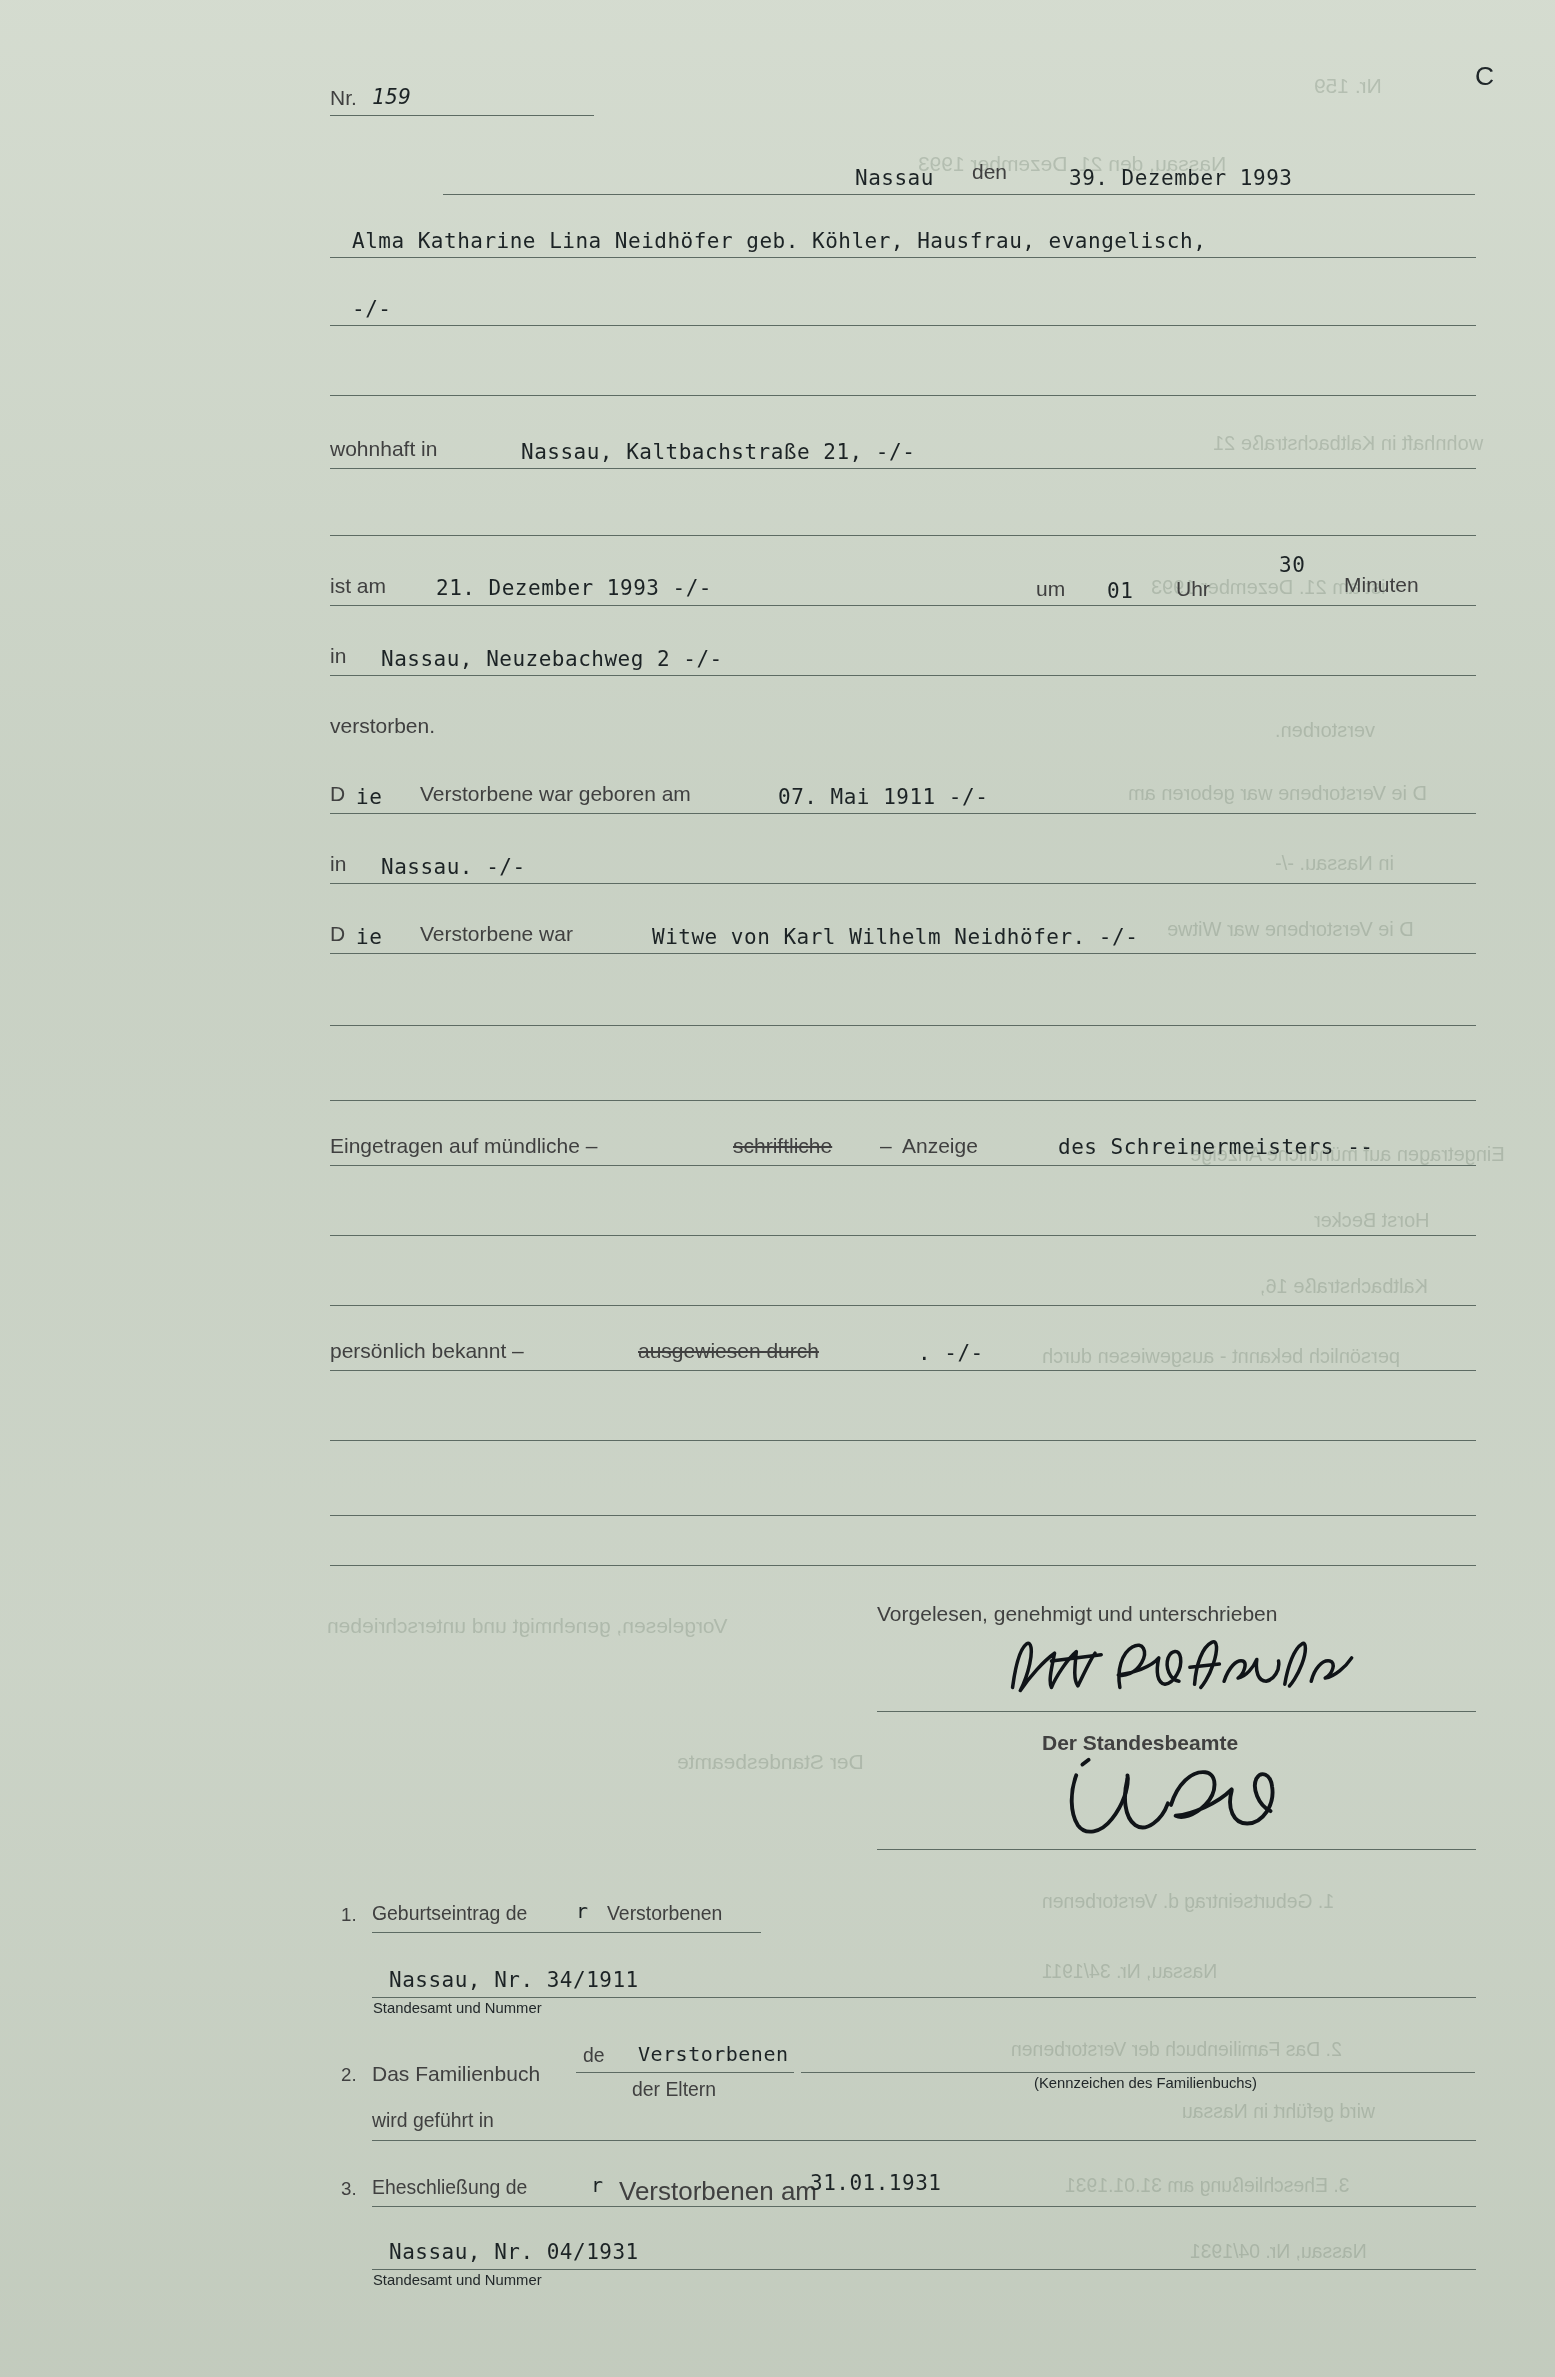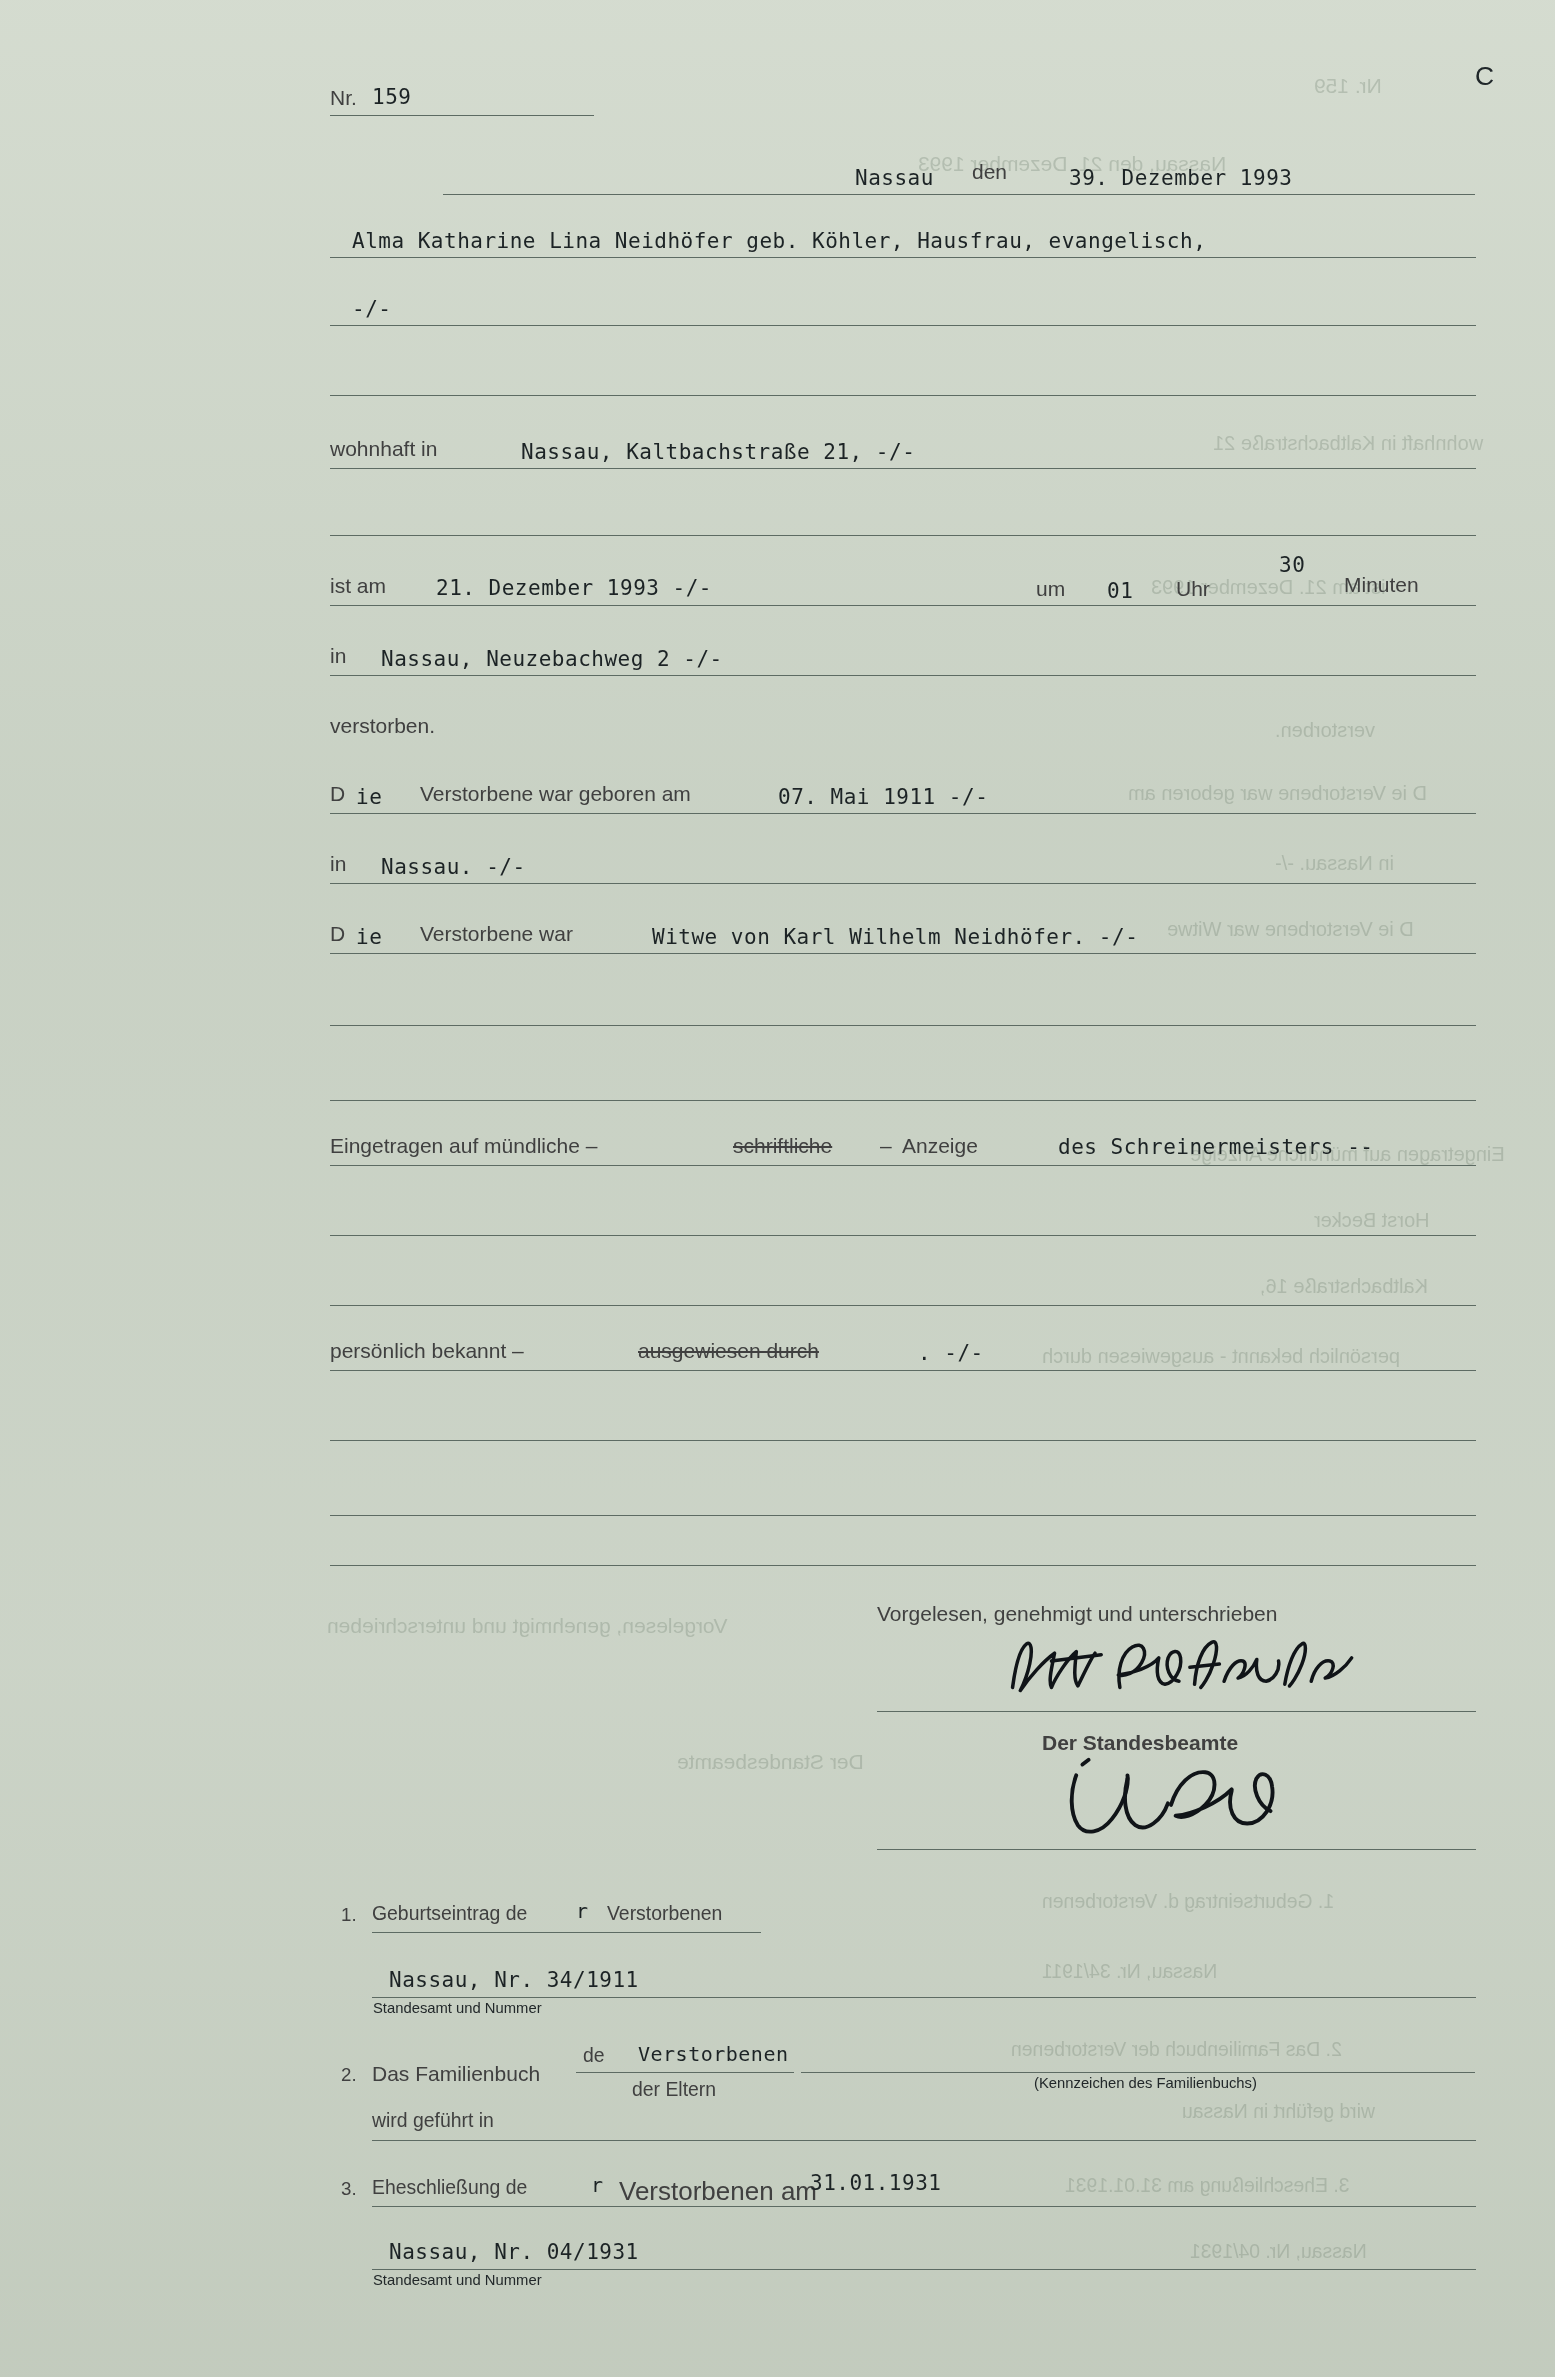--- a/index.html
+++ b/index.html
@@ -96,21 +96,21 @@
   <div class="ghost" style="left:1042px; top:1890px; font-size:19.4px;">1. Geburtseintrag d. Verstorbenen</div>
   <div class="ghost" style="left:1042px; top:1960px; font-size:19.4px;">Nassau, Nr. 34/1911</div>
   <div class="ghost" style="left:1011px; top:2038px; font-size:19.4px;">2. Das Familienbuch der Verstorbenen</div>
   <div class="ghost" style="left:1182px; top:2100px; font-size:19.4px;">wird geführt in Nassau</div>
   <div class="ghost" style="left:1065px; top:2174px; font-size:19.4px;">3. Eheschließung am 31.01.1931</div>
   <div class="ghost" style="left:1190px; top:2240px; font-size:19.4px;">Nassau, Nr. 04/1931</div>
 
   <div class="corner-letter">C</div>
 
   <div class="txt printed" style="left:330px; top:86px;">Nr.</div>
-  <div class="txt typed" style="left:372px; top:85px;">159</div>
+  <div class="txt typed" style="left:372px; top:85px;font-style:italic;">159</div>
   <div class="line" style="left:330px; top:115px; width:264px;"></div>
 
   <div class="txt typed" style="left:855px; top:166px;">Nassau</div>
   <div class="txt printed" style="left:972px; top:160px;">den</div>
   <div class="txt typed" style="left:1069px; top:166px;">39. Dezember 1993</div>
   <div class="line" style="left:443px; top:194px; width:1032px;"></div>
 
   <div class="txt typed" style="left:352px; top:229px;">Alma Katharine Lina Neidhöfer geb. Köhler, Hausfrau, evangelisch,</div>
   <div class="line" style="left:330px; top:257px; width:1146px;"></div>
 

